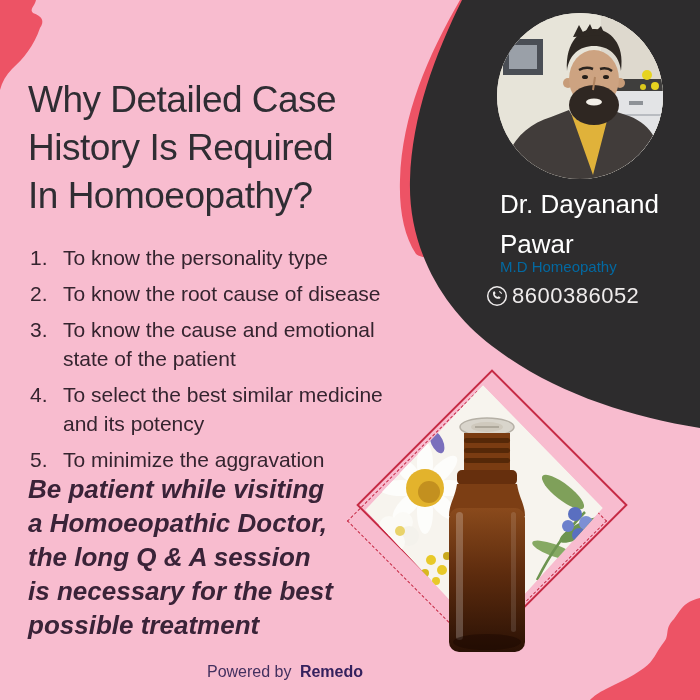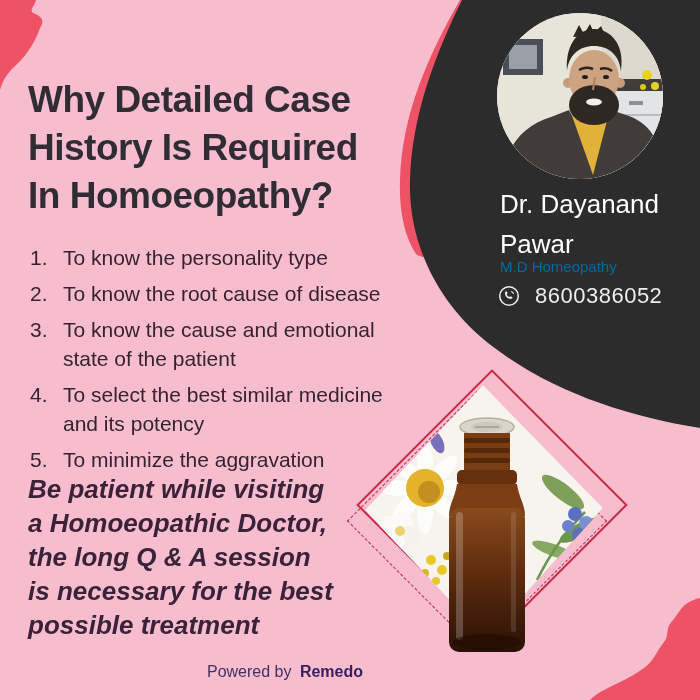--- a/index.html
+++ b/index.html
@@ -4,40 +4,40 @@
 <style>
   html,body{margin:0;padding:0;}
   body{width:700px;height:700px;font-family:"Liberation Sans",sans-serif;}
   .poster{position:relative;width:700px;height:700px;background:#F8BCCF;overflow:hidden;}
   .abs{position:absolute;}
   svg{display:block;}
 
   
   .title{
     left:28px;top:76px;width:420px;
-    font-size:37px;line-height:48px;font-weight:700;
+    font-size:37px;line-height:48px;font-weight:400;
     color:#2F2D33;letter-spacing:-0.5px;white-space:pre-line;z-index:5;
   }
   .reasons{left:30px;top:243px;width:415px;z-index:5;}
   .reason{display:flex;margin-bottom:7px;color:#35242F;font-size:21px;line-height:29px;}
   .reason .num{width:33px;flex:0 0 33px;}
   .reason .txt{white-space:pre-line;}
   .quote{
     left:28px;top:472px;width:360px;
     font-size:26px;line-height:34px;font-weight:700;font-style:italic;
     color:#3A2338;white-space:pre-line;z-index:5;
   }
   .footer{left:0;top:663px;width:570px;text-align:center;font-size:16px;color:#43305F;z-index:5;}
   .footer .brand{font-weight:700;color:#35215E;margin-left:4px;}
 
   
   .doc-photo{left:497px;top:13px;width:166px;height:166px;border-radius:50%;overflow:hidden;z-index:4;background:#e7e4d9;}
   .doc-name{left:500px;top:184px;width:190px;font-size:26px;line-height:40px;font-weight:400;color:#ffffff;white-space:pre-line;z-index:5;}
   .doc-degree{left:500px;top:258px;font-size:15px;color:#0369a1;z-index:5;}
-  .doc-phone{left:498px;top:283px;display:flex;align-items:center;gap:15px;z-index:5;color:#EFECEC;}
+  .doc-phone{left:486px;top:283px;display:flex;align-items:center;gap:4px;z-index:5;color:#EFECEC;}
   .doc-phone .number{font-size:22px;letter-spacing:0.5px;}
 
   
   .diamond-dashed{left:385px;top:429px;width:184px;height:184px;border:1.6px dashed #C62A45;transform:rotate(45deg);z-index:2;box-sizing:border-box;}
   .diamond-solid{left:396px;top:409px;width:192px;height:192px;border:2.2px solid #C62A45;transform:rotate(45deg);z-index:2;box-sizing:border-box;}
   .bottle-photo{left:357px;top:380px;width:260px;height:300px;z-index:3;}
 
   
   .blob-tl{left:0;top:0;z-index:1;}
   .blob-dark{left:380px;top:0;z-index:1;}

